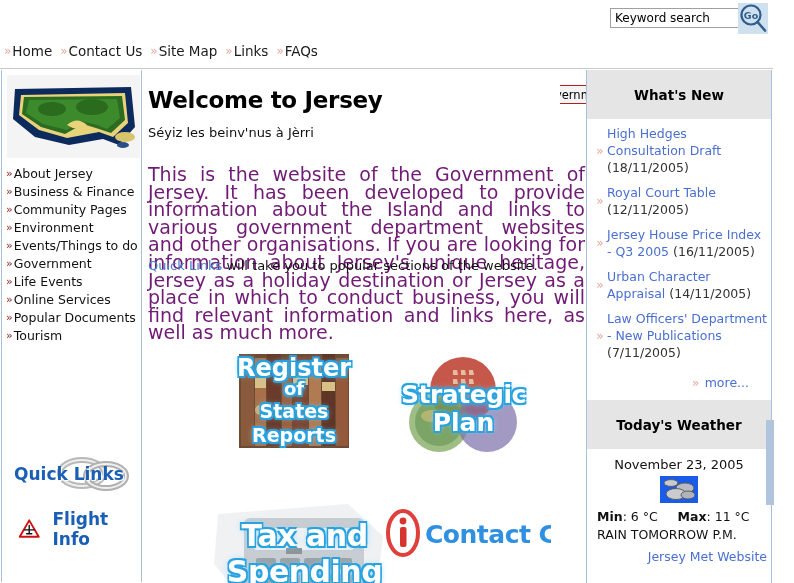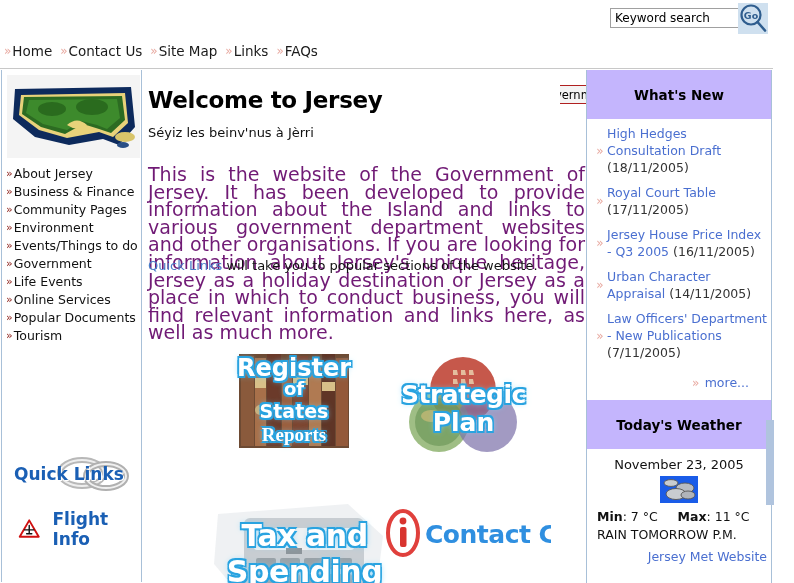--- a/index.html
+++ b/index.html
@@ -207,21 +207,21 @@
   
   .rightcol {
     position: absolute; left: 586px; top: 70px;
     width: 186px; height: 513px;
     border-left: 1px solid #a8c0d8;
     border-right: 1px solid #a8c0d8;
     background: #ffffff;
   }
   .panel-header {
     width: 100%; height: 49px;
-    background: #c4b5fd;
+    background: #e5e5e5;
     display: flex; align-items: center; justify-content: center;
     font-size: 13.5px; font-weight: bold; color: #000;
   }
   .panel-body { padding: 6px 4px 4px 4px; }
   .news-item {
     display: flex; align-items: center;
     margin-bottom: 8px;
     cursor: pointer;
   }
   .news-chev {
@@ -430,21 +430,21 @@
         <rect x="91" y="6" width="13" height="92" fill="#5f3526"></rect>
         <rect x="105" y="10" width="12" height="88" fill="#93593a"></rect>
         <rect x="24" y="30" width="11" height="10" fill="#d8c089"></rect>
         <rect x="62" y="28" width="15" height="9" fill="#d8c089"></rect>
         <rect x="91" y="34" width="13" height="9" fill="#d8c089"></rect>
         <circle cx="29" cy="62" r="5" fill="#cbb07a"></circle>
       </svg>
       <div class="bubbletext bt-outline" style="top:6px; font-size:24px;">Register</div>
       <div class="bubbletext bt-outline" style="top:30px; font-size:18px;">of</div>
       <div class="bubbletext bt-outline" style="top:52px; font-size:19px;">States</div>
-      <div class="bubbletext bt-outline" style="top:76px; font-size:19px;font-family:Liberation Serif, serif;">Reports</div>
+      <div class="bubbletext bt-outline" style="top:76px; font-size:19px;">Reports</div>
     </div>
 
     <div class="tile tile-strategic">
       <svg width="145" height="100" viewBox="0 0 145 100" style="position:absolute;left:0;top:0;">
         <rect width="145" height="100" fill="#ffffff"></rect>
         <circle cx="72" cy="34" r="33" fill="#c14a3c" opacity="0.92"></circle>
         <g fill="#e8c8a8" opacity="0.9">
           <path d="M62 14 l4 0 l1 5 l-5 0 z"></path>
             <path d="M70 14 l4 0 l1 5 l-5 0 z"></path>
             <path d="M78 14 l4 0 l1 5 l-5 0 z"></path>
@@ -509,21 +509,21 @@
         <span class="news-text">
           <span>High Hedges Consultation Draft</span>
           <span class="news-date">(18/11/2005)</span>
         </span>
       </div>
 
       <div class="news-item">
         <span class="news-chev">»</span>
         <span class="news-text">
           <span>Royal Court Table</span>
-          <span class="news-date">(17/11/2005)</span>
+          <span class="news-date">(12/11/2005)</span>
         </span>
       </div>
 
       <div class="news-item">
         <span class="news-chev">»</span>
         <span class="news-text">
           <span>Jersey House Price Index - Q3 2005</span>
           <span class="news-date">(16/11/2005)</span>
         </span>
       </div>
@@ -556,21 +556,21 @@
       <div class="weather-icon">
         <svg width="38" height="27" viewBox="0 0 38 27">
           <rect width="38" height="27" fill="#1a5ce8"></rect>
           <ellipse cx="11" cy="7" rx="7" ry="3.4" fill="#c8ccd0" stroke="#555" stroke-width="0.9"></ellipse>
           <ellipse cx="25" cy="12" rx="9" ry="5" fill="#b8bcc2" stroke="#555" stroke-width="0.9"></ellipse>
           <ellipse cx="16" cy="18" rx="10" ry="5.5" fill="#c8ccd0" stroke="#555" stroke-width="0.9"></ellipse>
           <ellipse cx="28" cy="19" rx="7" ry="4" fill="#b0b4ba" stroke="#555" stroke-width="0.9"></ellipse>
         </svg>
       </div>
       <div class="weather-temps">
-        <b>Min</b><span>: </span><span>7 °C</span>
+        <b>Min</b><span>: </span><span>6 °C</span>
         <span>&nbsp;&nbsp;&nbsp;</span>
         <b>Max</b><span>: </span><span>11 °C</span>
       </div>
       <div class="weather-forecast">RAIN TOMORROW P.M.</div>
       <div class="met-link">Jersey Met Website</div>
     </div>
   </div>
 
   <div class="farright"></div>
   <div class="scroll-track"></div>

